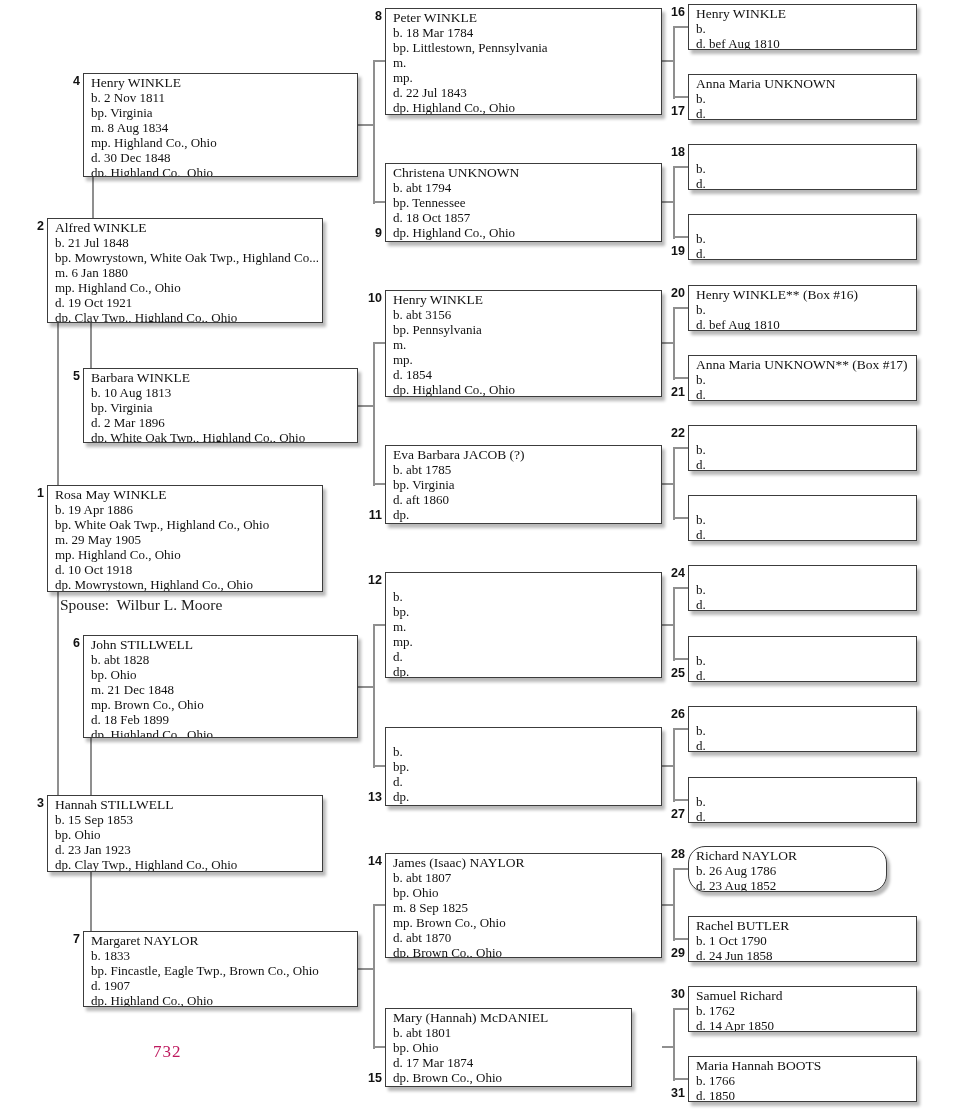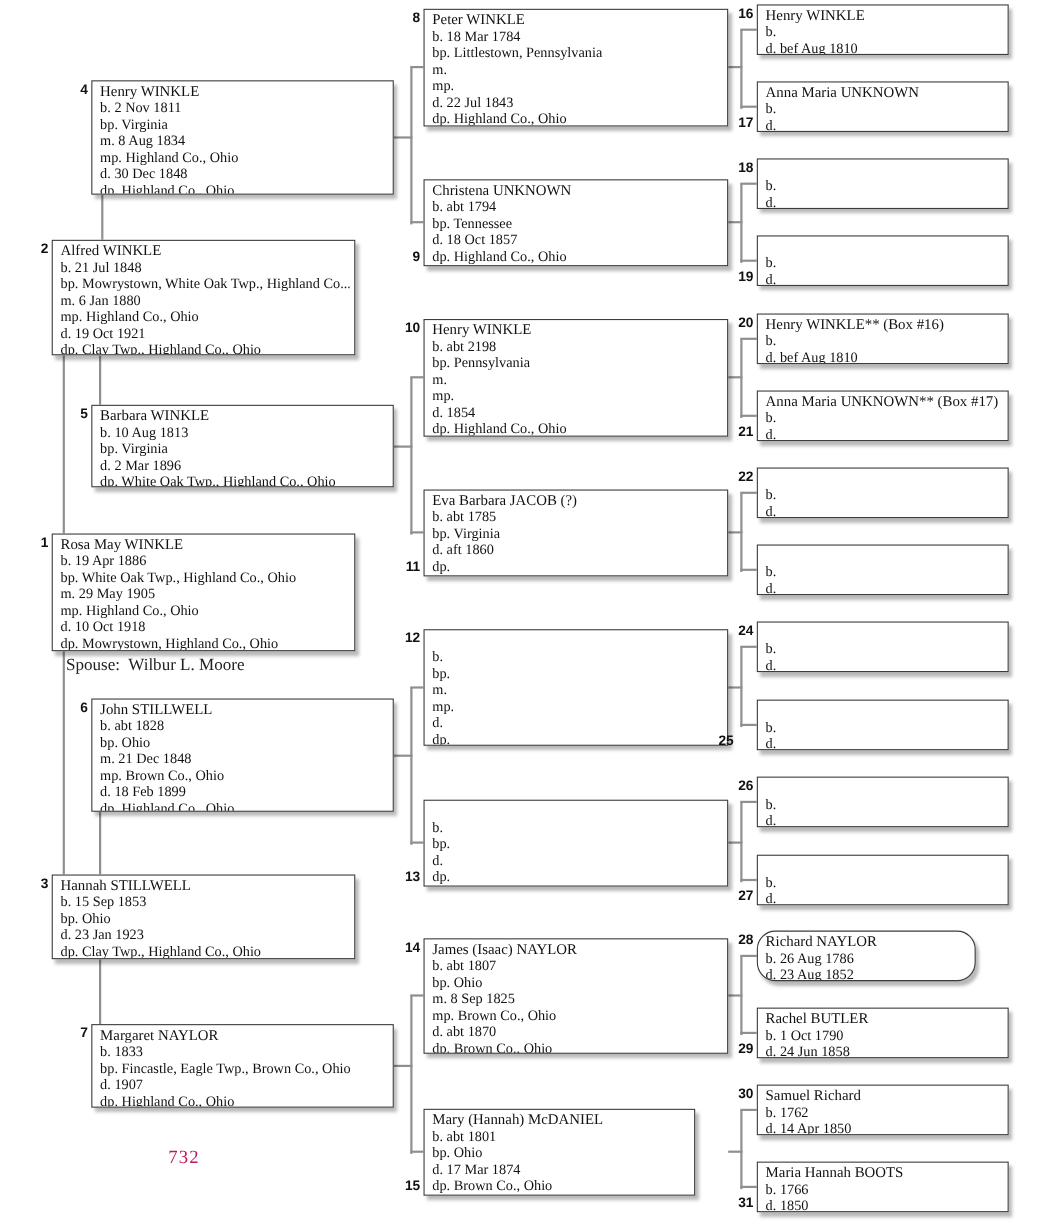--- a/index.html
+++ b/index.html
@@ -160,21 +160,21 @@
       <div class="person-box" style="left: 385px; top: 163px; width: 277px; height: 79px;">
         <div class="person-name">Christena UNKNOWN</div>
         <div class="person-detail">b. abt 1794</div>
         <div class="person-detail">bp. Tennessee</div>
         <div class="person-detail">d. 18 Oct 1857</div>
         <div class="person-detail">dp. Highland Co., Ohio</div>
       </div>
       <div class="person-number" style="left: 354px; top: 291px;">10</div>
       <div class="person-box" style="left: 385px; top: 290px; width: 277px; height: 107px;">
         <div class="person-name">Henry WINKLE</div>
-        <div class="person-detail">b. abt 2198</div>
+        <div class="person-detail">b. abt 3156</div>
         <div class="person-detail">bp. Pennsylvania</div>
         <div class="person-detail">m.</div>
         <div class="person-detail">mp.</div>
         <div class="person-detail">d. 1854</div>
         <div class="person-detail">dp. Highland Co., Ohio</div>
       </div>
       <div class="person-number" style="left: 354px; top: 508px;">11</div>
       <div class="person-box" style="left: 385px; top: 445px; width: 277px; height: 79px;">
         <div class="person-name">Eva Barbara JACOB (?)</div>
         <div class="person-detail">b. abt 1785</div>
@@ -265,21 +265,21 @@
         <div class="person-name"></div>
         <div class="person-detail">b.</div>
         <div class="person-detail">d.</div>
       </div>
       <div class="person-number" style="left: 657px; top: 566px;">24</div>
       <div class="person-box" style="left: 688px; top: 565px; width: 229px; height: 46px;">
         <div class="person-name"></div>
         <div class="person-detail">b.</div>
         <div class="person-detail">d.</div>
       </div>
-      <div class="person-number" style="left: 639px; top: 666px;">25</div>
+      <div class="person-number" style="left: 657px; top: 666px;">25</div>
       <div class="person-box" style="left: 688px; top: 636px; width: 229px; height: 46px;">
         <div class="person-name"></div>
         <div class="person-detail">b.</div>
         <div class="person-detail">d.</div>
       </div>
       <div class="person-number" style="left: 657px; top: 707px;">26</div>
       <div class="person-box" style="left: 688px; top: 706px; width: 229px; height: 46px;">
         <div class="person-name"></div>
         <div class="person-detail">b.</div>
         <div class="person-detail">d.</div>

